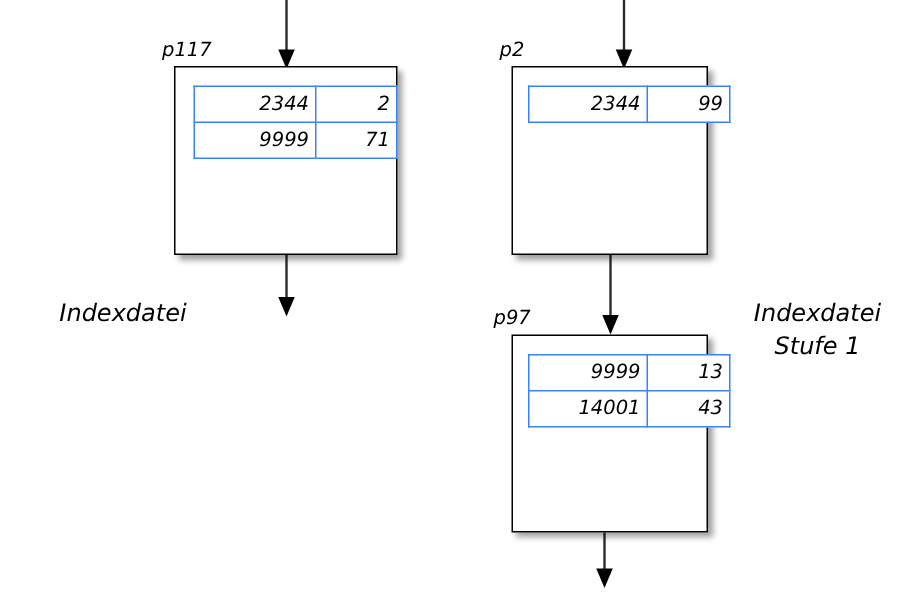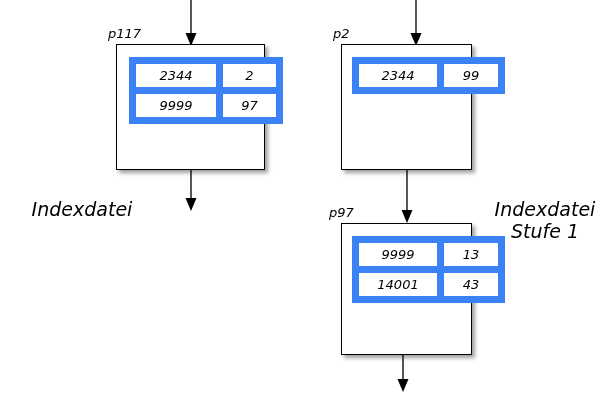--- a/index.html
+++ b/index.html
@@ -50,24 +50,24 @@
   #label-p97  { left: 329px; top: 206px; }
 
   
   .entry-table {
     position: absolute;
     border-collapse: collapse;
     background: #ffffff;
     table-layout: fixed;
   }
   .entry-table td {
-    border: 7px solid #3b82f6;
+    border: 1px solid #3b82f6;
     font-family: "DejaVu Sans", sans-serif;
     font-size: 13px;
-    text-align: center;
+    text-align: right;
     vertical-align: middle;
     height: 23px;
     padding: 0 4px;
     color: #000000;
     white-space: nowrap;
   }
   .col-key { width: 69px; }
   .col-ptr { width: 46px; }
 
   #table-p117 { left: 129px; top: 57px; }
@@ -85,21 +85,21 @@
   
   .arrow {
     position: absolute;
     overflow: visible;
   }
 
   
   .caption {
     position: absolute;
     font-family: "DejaVu Sans", sans-serif;
-    font-size: 19px;
+    font-size: 16px;
     line-height: 22px;
     text-align: center;
     color: #000000;
     white-space: nowrap;
   }
   #caption-left  { left: 12px;  top: 198px; width: 140px; }
   #caption-right { left: 486px; top: 198px; width: 118px; }
   .caption-line { display: block; }
 </style>
 </head>
@@ -135,21 +135,21 @@
   <div class="node-label" id="label-p117">p117</div>
   <div class="node-box" id="box-p117"></div>
   <table class="entry-table" id="table-p117">
     <tbody>
       <tr>
         <td class="col-key">2344</td>
         <td class="col-ptr">2</td>
       </tr>
       <tr>
         <td class="col-key">9999</td>
-        <td class="col-ptr">97</td>
+        <td class="col-ptr">71</td>
       </tr>
     </tbody>
   </table>
 
   <div class="node-label" id="label-p2">p2</div>
   <div class="node-box" id="box-p2"></div>
   <table class="entry-table" id="table-p2">
     <tbody>
       <tr>
         <td class="col-key">2344</td>

